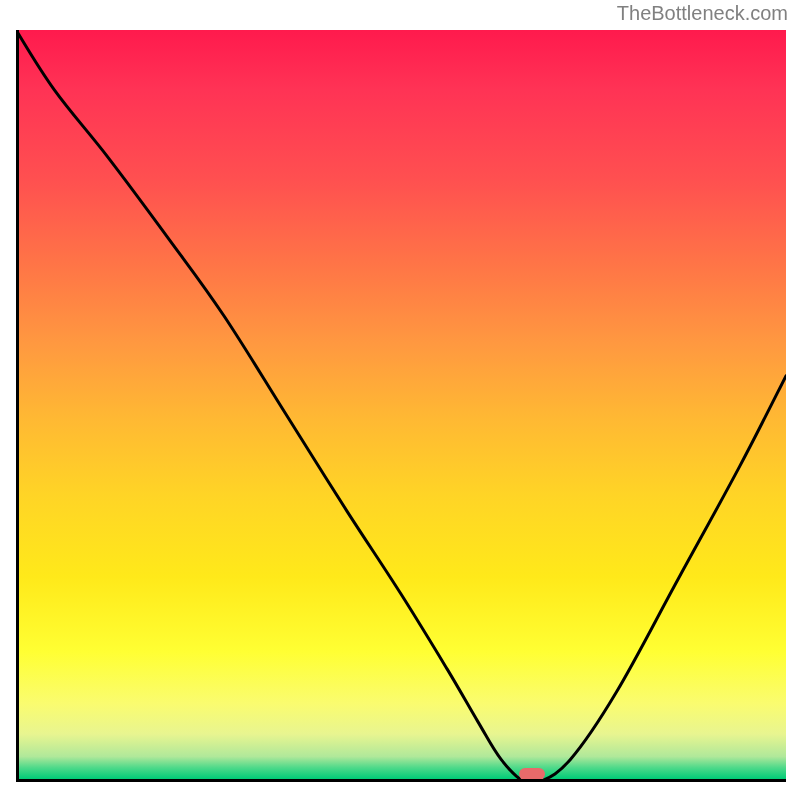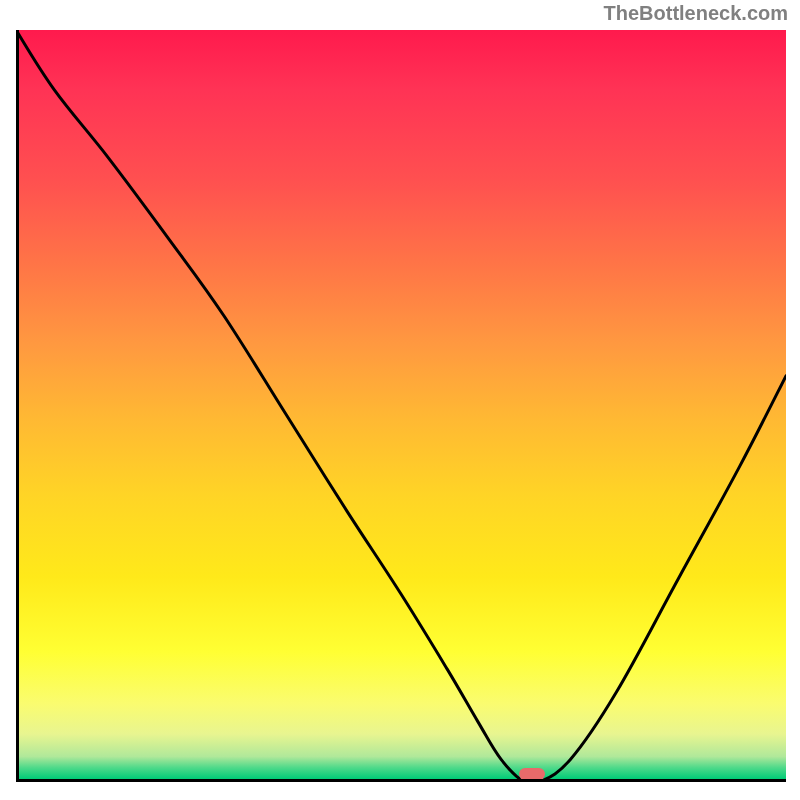--- a/index.html
+++ b/index.html
@@ -8,21 +8,21 @@
     height: 800px;
     background: #ffffff;
     position: relative;
     font-family: Arial, sans-serif;
   }
   .watermark {
     position: absolute;
     top: 2px;
     right: 12px;
     font-size: 20px;
-    font-weight: bold;
+    font-weight: normal;
     color: #808080;
     z-index: 10;
   }
   .chart-container {
     position: absolute;
     left: 16px;
     top: 30px;
     width: 770px;
     height: 752px;
   }

